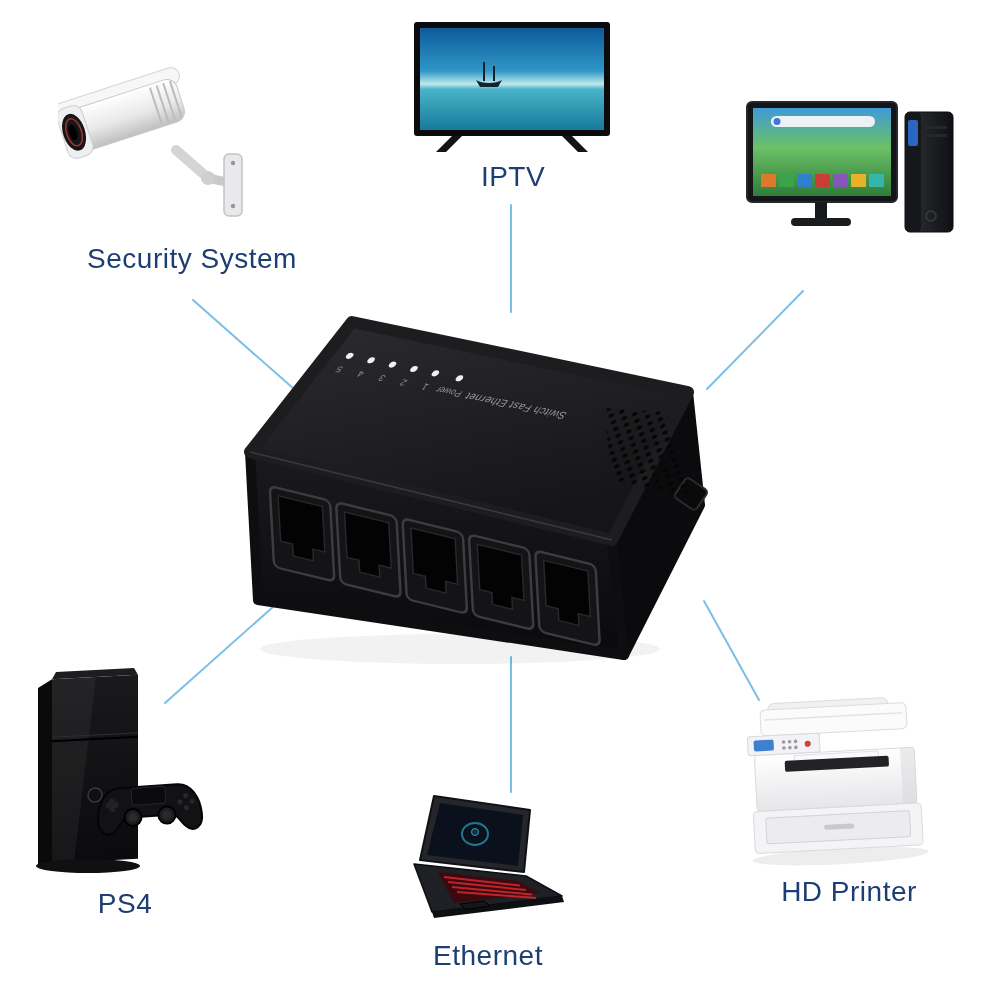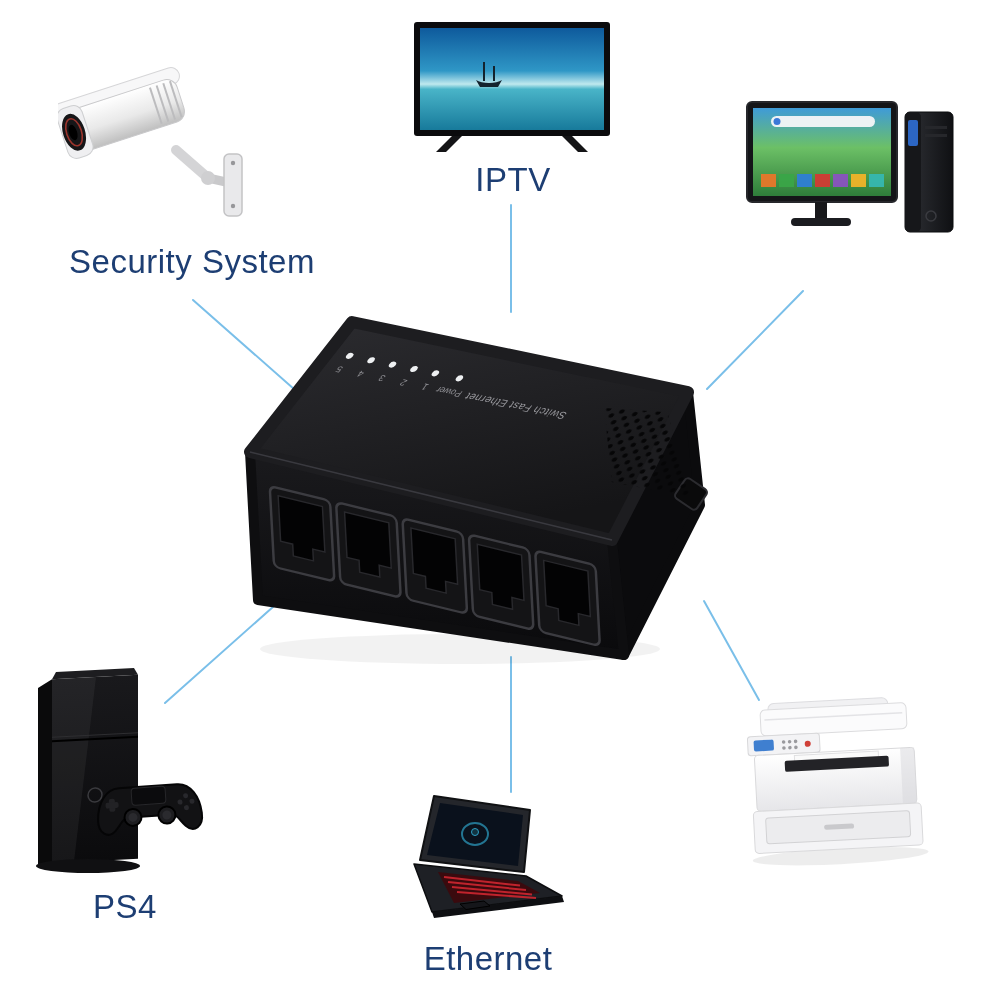--- a/index.html
+++ b/index.html
@@ -10,21 +10,21 @@
     position: relative;
     overflow: hidden;
   }
   .diagram { position: absolute; inset: 0; width: 1000px; height: 1000px; }
   .connectors { position: absolute; left: 0; top: 0; width: 1000px; height: 1000px; }
   .conn { stroke: var(--line-color, #7abfe9); stroke-width: 2; stroke-linecap: round; }
   .device { position: absolute; }
   .device-label {
     position: absolute;
     text-align: center;
-    font-size: 33px;
+    font-size: 28px;
     font-weight: 400;
     letter-spacing: 0.5px;
     color: var(--label-color, #1d3e73);
     white-space: nowrap;
   }
   svg text { font-family: "Liberation Sans", sans-serif; }
 </style>
 </head>
 <body style="background: rgb(255, 255, 255);">
 
@@ -287,14 +287,15 @@
       <rect x="10" y="111" width="168" height="42" rx="4" fill="#f4f4f6" stroke="#d9d9db"></rect>
       <rect x="22" y="118" width="144" height="26" rx="3" fill="#ececee" stroke="#d2d2d4"></rect>
       <rect x="80" y="128" width="30" height="5" rx="2.5" fill="#c9c9cc"></rect>
     </g>
   </svg>
 
   <div class="device-label" style="left:32px;  top:243px; width:320px;">Security System</div>
   <div class="device-label" style="left:433px; top:161px; width:160px;">IPTV</div>
   <div class="device-label" style="left:45px;  top:876px; width:160px;margin-top:12px;">PS4</div>
   <div class="device-label" style="left:388px; top:940px; width:200px;">Ethernet</div>
+  <div class="device-label" style="left:749px; top:876px; width:200px;">HD Printer</div>
 
 </div>
 
 </body></html>

